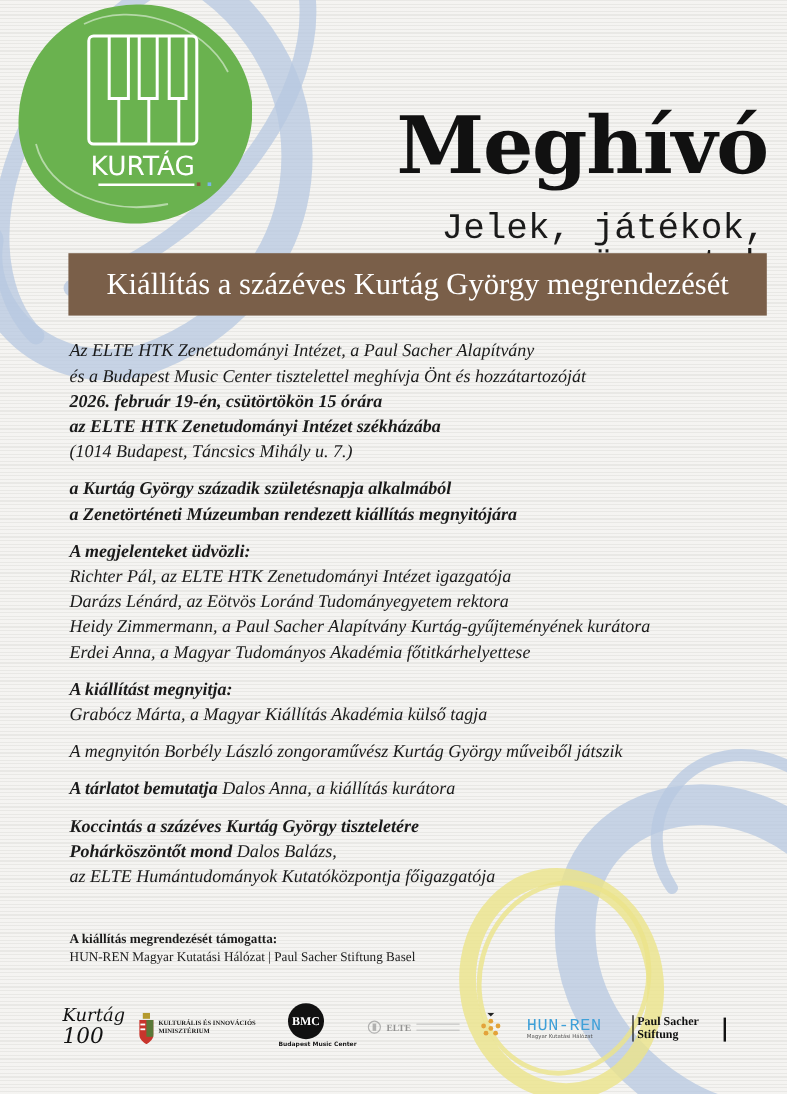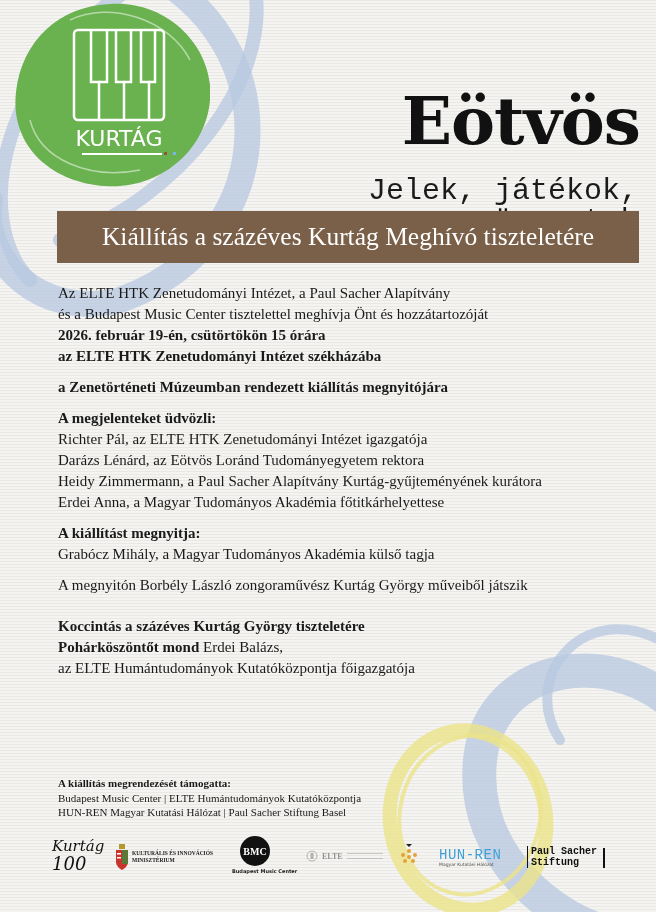--- a/index.html
+++ b/index.html
@@ -20,21 +20,21 @@
   .subtitle {
     position: absolute; left: 270px; top: 176px; width: 368px; text-align: right;
     font-family: Liberation Mono, monospace; font-size: 30px; color: #1a1a1a; line-height: 1;
   }
   .banner {
     position: absolute; left: 57px; top: 211px; width: 582px; height: 52px;
     background: #7a5f49; color: #fff; display: flex; align-items: center; justify-content: center;
     font-family: "Liberation Serif", serif; font-size: 25.5px;
   }
   .content { position: absolute; left: 58px; top: 283px; width: 580px; font-size: 15px; line-height: 21px; }
-  .content p { margin: 0; }
+  .content p { margin: 0; font-style: italic; }
   .gap { height: 10px; }
   .b { font-weight: bold; }
   .support { position: absolute; left: 58px; top: 776px; font-size: 11px; line-height: 14.5px; }
   .logos { position: absolute; left: 50px; top: 838px; width: 600px; height: 50px; }
   .lg { position: absolute; }
 </style>
 </head>
 <body>
 
 <svg class="bg-layer" width="656" height="912" viewBox="0 0 656 912">
@@ -63,54 +63,56 @@
     <path d="M 121 30 V 82 H 114"></path>
     <path d="M 131 30 V 82 H 139 V 120"></path>
     <path d="M 145 30 V 82 H 139"></path>
   </g>
   <text x="109" y="146" text-anchor="middle" fill="#fff" font-family="DejaVu Sans, sans-serif" font-size="22">KURTÁG</text>
   <line x1="72" y1="154" x2="152" y2="154" stroke="#fff" stroke-width="2"></line>
   <rect x="154" y="152" width="3" height="3" fill="#8b5a3c"></rect>
   <rect x="163" y="152" width="3" height="3" fill="#7ab6e8"></rect>
 </svg>
 
-<div class="title">Eötvös</div>
+<div class="title">Meghívó</div>
 <div class="subtitle">Jelek, játékok, üzenetek</div>
 <div class="banner">
-  <span>Kiállítás a százéves Kurtág Meghívó tiszteletére</span>
+  <span>Kiállítás a százéves Kurtág György megrendezését</span>
 </div>
 
 <div class="content">
   <p>Az ELTE HTK Zenetudományi Intézet, a Paul Sacher Alapítvány</p>
   <p>és a Budapest Music Center tisztelettel meghívja Önt és hozzátartozóját</p>
   <p class="b">2026. február 19-én, csütörtökön 15 órára</p>
   <p class="b">az ELTE HTK Zenetudományi Intézet székházába</p>
+  <p>(1014 Budapest, Táncsics Mihály u. 7.)</p>
   <div class="gap"></div>
+  <p class="b">a Kurtág György századik születésnapja alkalmából</p>
   <p class="b">a Zenetörténeti Múzeumban rendezett kiállítás megnyitójára</p>
   <div class="gap"></div>
   <p class="b">A megjelenteket üdvözli:</p>
   <p>Richter Pál, az ELTE HTK Zenetudományi Intézet igazgatója</p>
   <p>Darázs Lénárd, az Eötvös Loránd Tudományegyetem rektora</p>
   <p>Heidy Zimmermann, a Paul Sacher Alapítvány Kurtág-gyűjteményének kurátora</p>
   <p>Erdei Anna, a Magyar Tudományos Akadémia főtitkárhelyettese</p>
   <div class="gap"></div>
   <p class="b">A kiállítást megnyitja:</p>
-  <p>Grabócz Mihály, a Magyar Tudományos Akadémia külső tagja</p>
+  <p>Grabócz Márta, a Magyar Kiállítás Akadémia külső tagja</p>
   <div class="gap"></div>
   <p>A megnyitón Borbély László zongoraművész Kurtág György műveiből játszik</p>
   <div class="gap"></div>
+  <p><span class="b">A tárlatot bemutatja</span><span> Dalos Anna, a kiállítás kurátora</span></p>
   <div class="gap"></div>
   <p class="b">Koccintás a százéves Kurtág György tiszteletére</p>
-  <p><span class="b">Pohárköszöntőt mond</span><span> Erdei Balázs,</span></p>
+  <p><span class="b">Pohárköszöntőt mond</span><span> Dalos Balázs,</span></p>
   <p>az ELTE Humántudományok Kutatóközpontja főigazgatója</p>
 </div>
 
 <div class="support">
   <div class="b">A kiállítás megrendezését támogatta:</div>
-  <div>Budapest Music Center | ELTE Humántudományok Kutatóközpontja</div>
   <div>HUN-REN Magyar Kutatási Hálózat | Paul Sacher Stiftung Basel</div>
 </div>
 
 <div class="logos">
 
   <div class="lg" style="left:2px; top:0; font-family:'DejaVu Serif',serif; font-style:italic; line-height:17px; color:#111;">
     <div style="font-size:15px;">Kurtág</div>
     <div style="font-size:18px;">100</div>
   </div>
 
@@ -152,18 +154,18 @@
         <circle cx="5" cy="17" r="2"></circle>
         <circle cx="13" cy="17" r="2"></circle>
       </g>
   </svg>
 
   <div class="lg" style="left:389px; top:10px;">
     <div style="font-family:Liberation Mono, monospace; font-size:14px; color:#3fa0d8; line-height:14px; letter-spacing:0.5px;">HUN-REN</div>
     <div style="font-family:'DejaVu Sans',sans-serif; font-size:4.5px; color:#555;">Magyar Kutatási Hálózat</div>
   </div>
 
-  <div class="lg" style="left:477px; top:8px; border-left:1.5px solid #111; padding-left:3px; font-family:Liberation Mono, monospace; font-weight:bold; font-size:10px; line-height:11px; color:#111;">
+  <div class="lg" style="left:477px; top:8px; border-left:1.5px solid #111; padding-left:3px; font-family:Liberation Serif, serif; font-weight:bold; font-size:10px; line-height:11px; color:#111;">
     <div>Paul Sacher</div>
     <div>Stiftung</div>
   </div>
   <div class="lg" style="left:553px; top:10px; width:1.5px; height:20px; background:#111;"></div>
 </div>
 
 </body></html>

